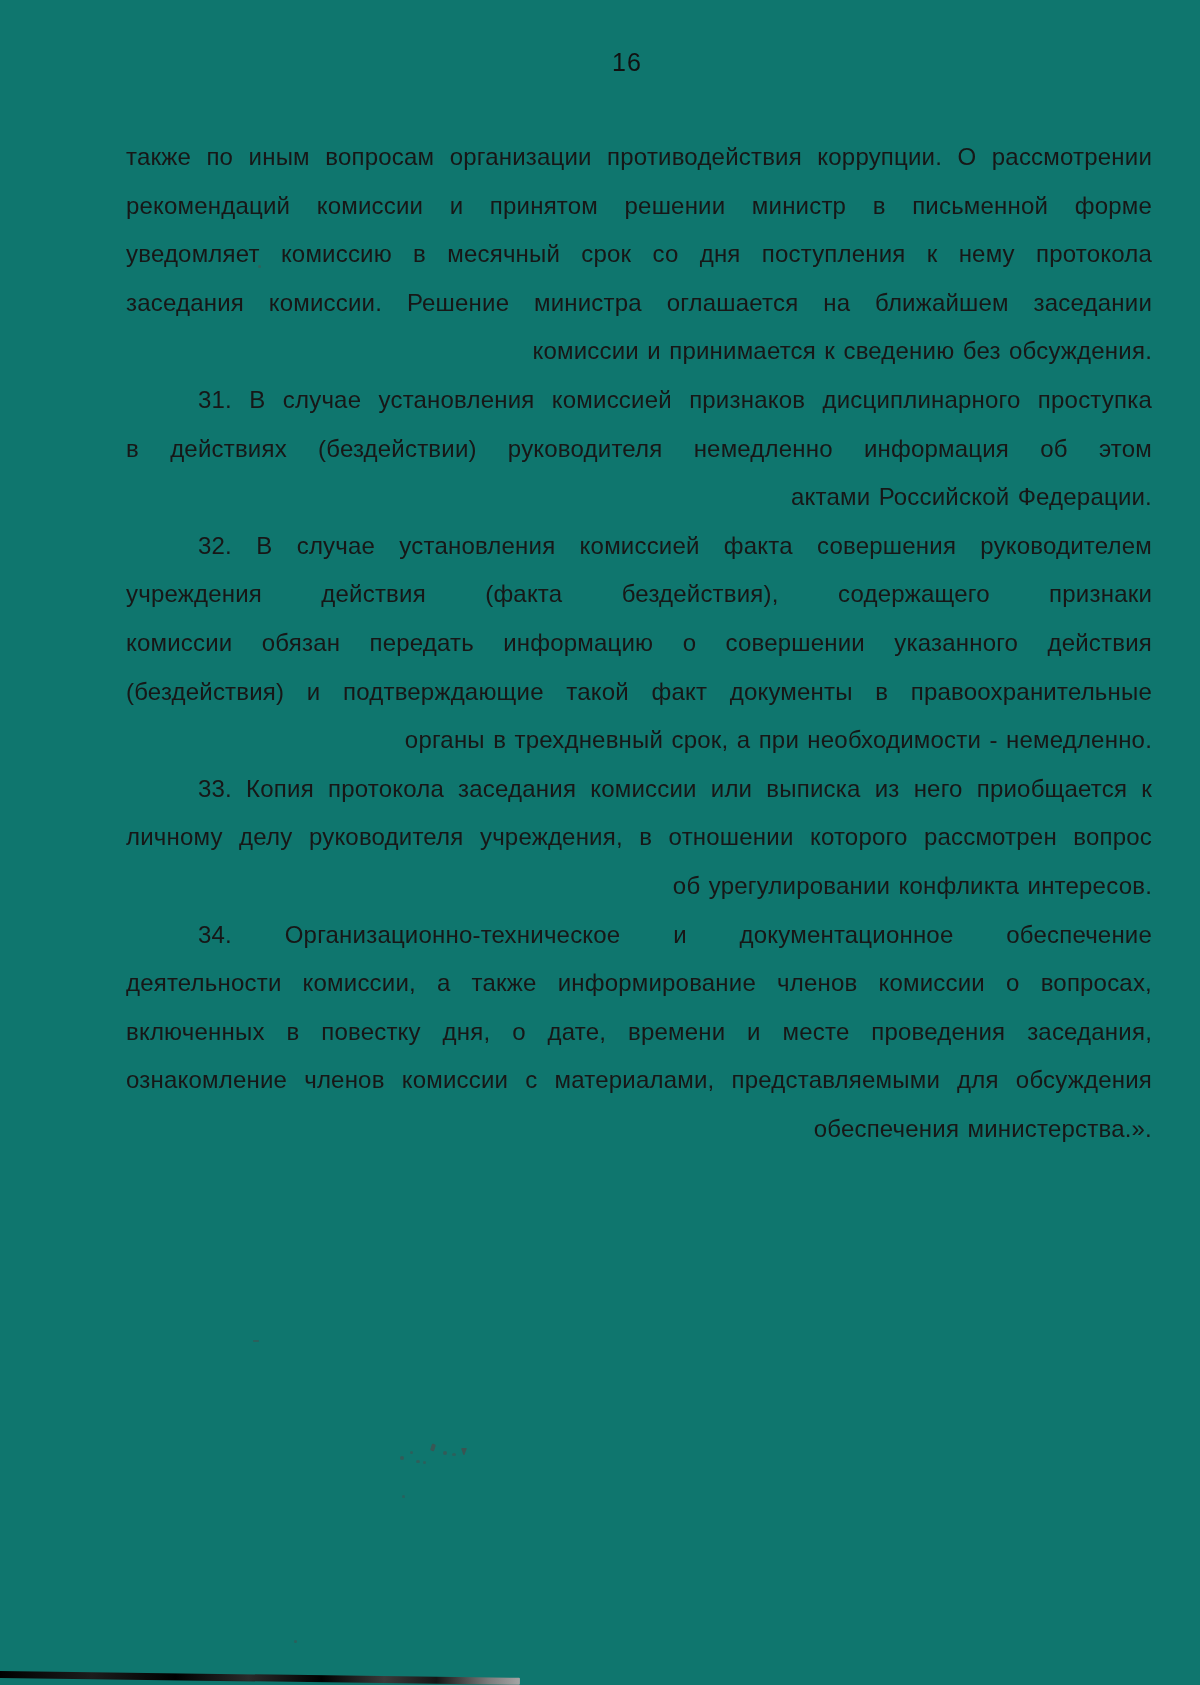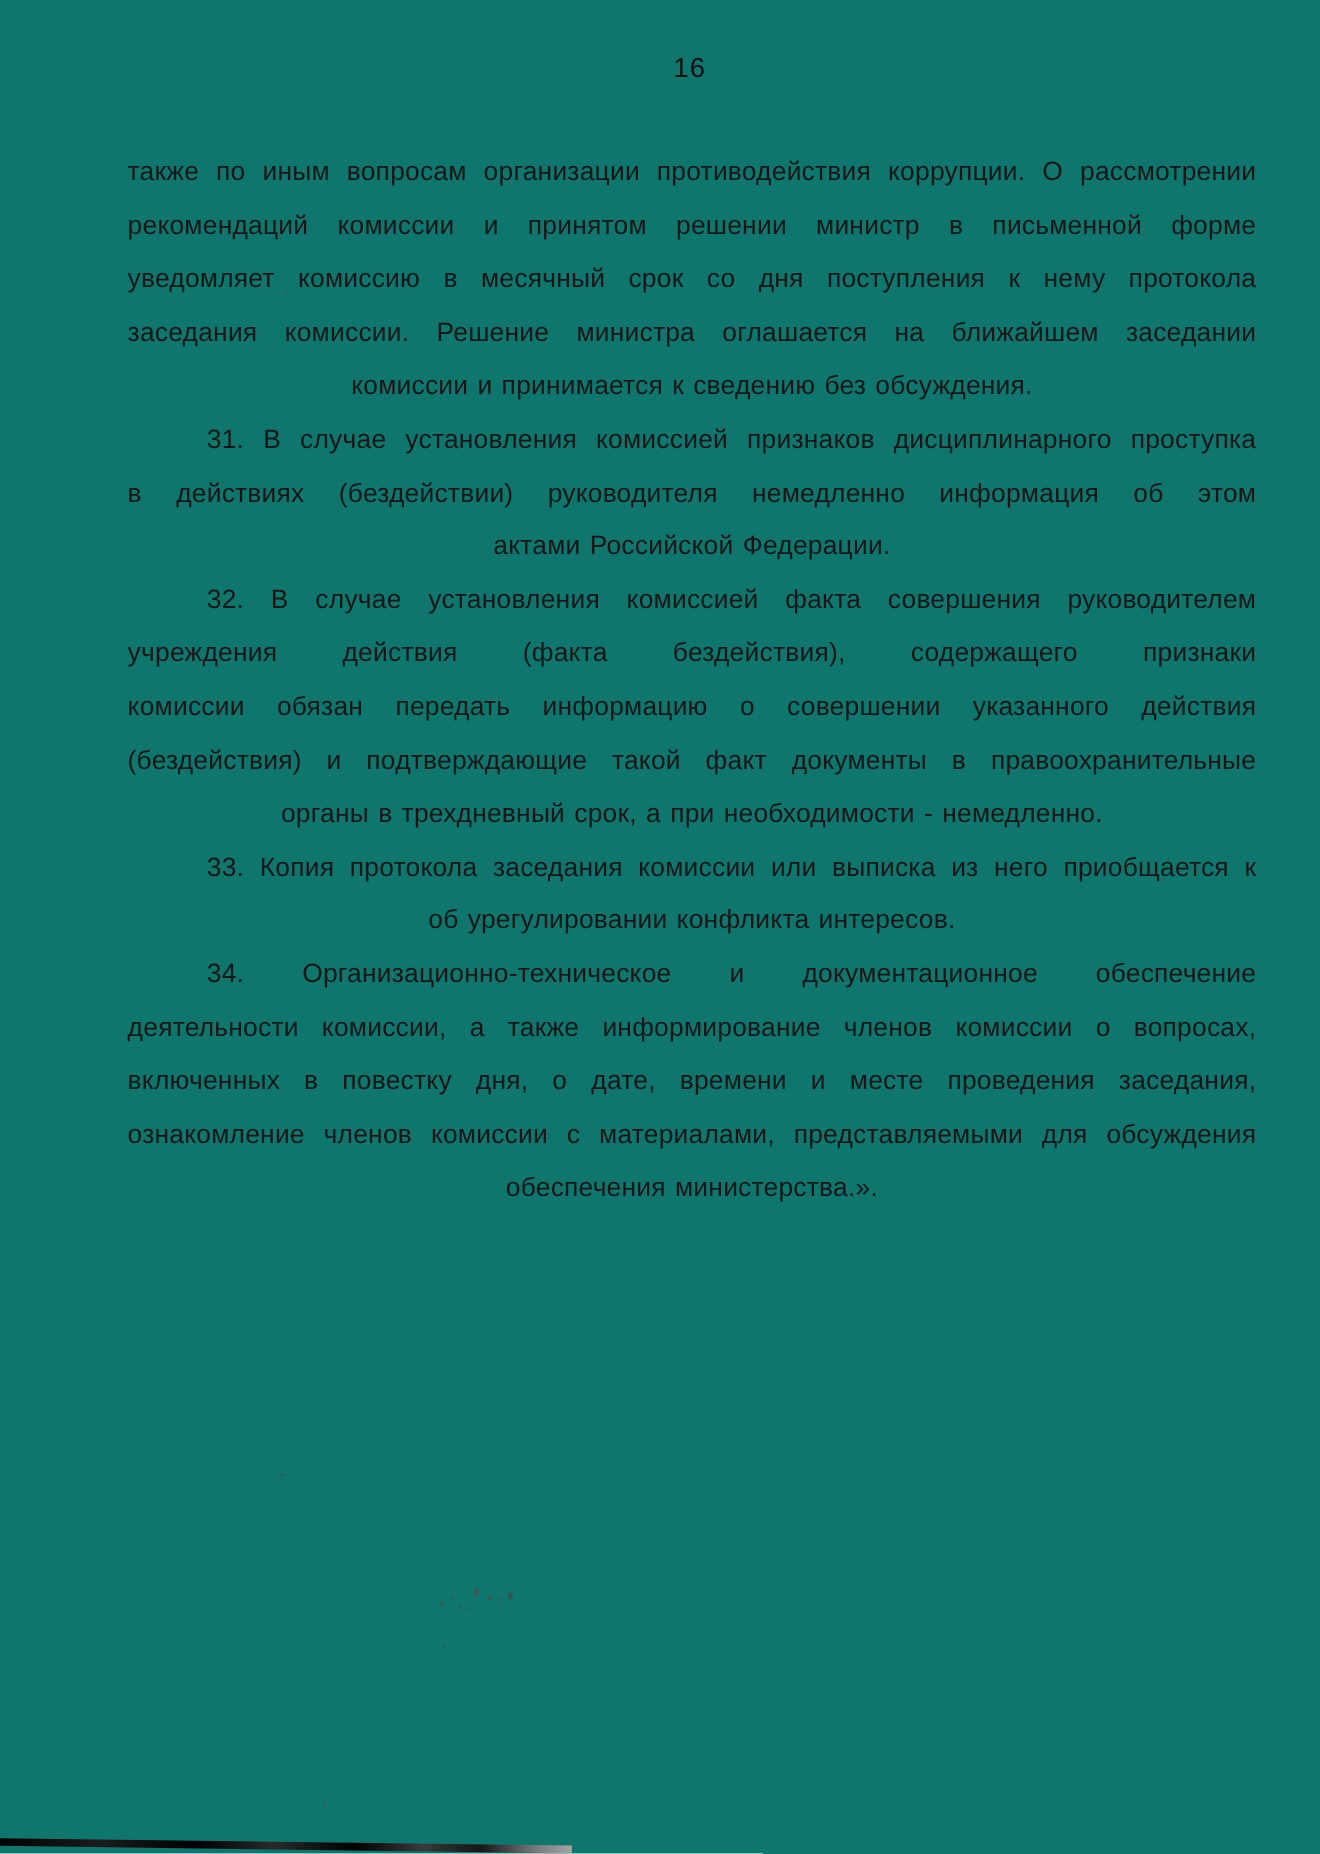--- a/index.html
+++ b/index.html
@@ -21,32 +21,32 @@
     top: 48px;
     left: 577px;
     width: 100px;
     text-align: center;
     font-size: 25px;
     letter-spacing: 1px;
     color: #111;
   }
   .text-block {
     position: absolute;
-    left: 116px;
+    left: 126px;
     top: 133px;
     width: 1026px;
   }
   .line {
     height: 48.6px;
     line-height: 48.6px;
     font-size: 24px;
     letter-spacing: 0.2px;
     word-spacing: 1.5px;
     white-space: nowrap;
-    text-align: center;
+    text-align: right;
     color: #171717;
   }
   .line.j {
     white-space: normal;
     text-align: justify;
     text-align-last: justify;
   }
   .line.ind {
     text-indent: 72px;
   }
@@ -98,20 +98,21 @@
       <div class="line">комиссии и принимается к сведению без обсуждения.</div>
       <div class="line j ind">31. В случае установления комиссией признаков дисциплинарного проступка</div>
       <div class="line j">в действиях (бездействии) руководителя немедленно информация об этом</div>
       <div class="line">актами Российской Федерации.</div>
       <div class="line j ind">32. В случае установления комиссией факта совершения руководителем</div>
       <div class="line j">учреждения действия (факта бездействия), содержащего признаки</div>
       <div class="line j">комиссии обязан передать информацию о совершении указанного действия</div>
       <div class="line j">(бездействия) и подтверждающие такой факт документы в правоохранительные</div>
       <div class="line">органы в трехдневный срок, а при необходимости - немедленно.</div>
       <div class="line j ind">33. Копия протокола заседания комиссии или выписка из него приобщается к</div>
+      <div class="line j">личному делу руководителя учреждения, в отношении которого рассмотрен вопрос</div>
       <div class="line">об урегулировании конфликта интересов.</div>
       <div class="line j ind">34. Организационно-техническое и документационное обеспечение</div>
       <div class="line j">деятельности комиссии, а также информирование членов комиссии о вопросах,</div>
       <div class="line j">включенных в повестку дня, о дате, времени и месте проведения заседания,</div>
       <div class="line j">ознакомление членов комиссии с материалами, представляемыми для обсуждения</div>
       <div class="line">обеспечения министерства.».</div>
     </div>
 
   <div>
     <span class="speck s1"></span>

